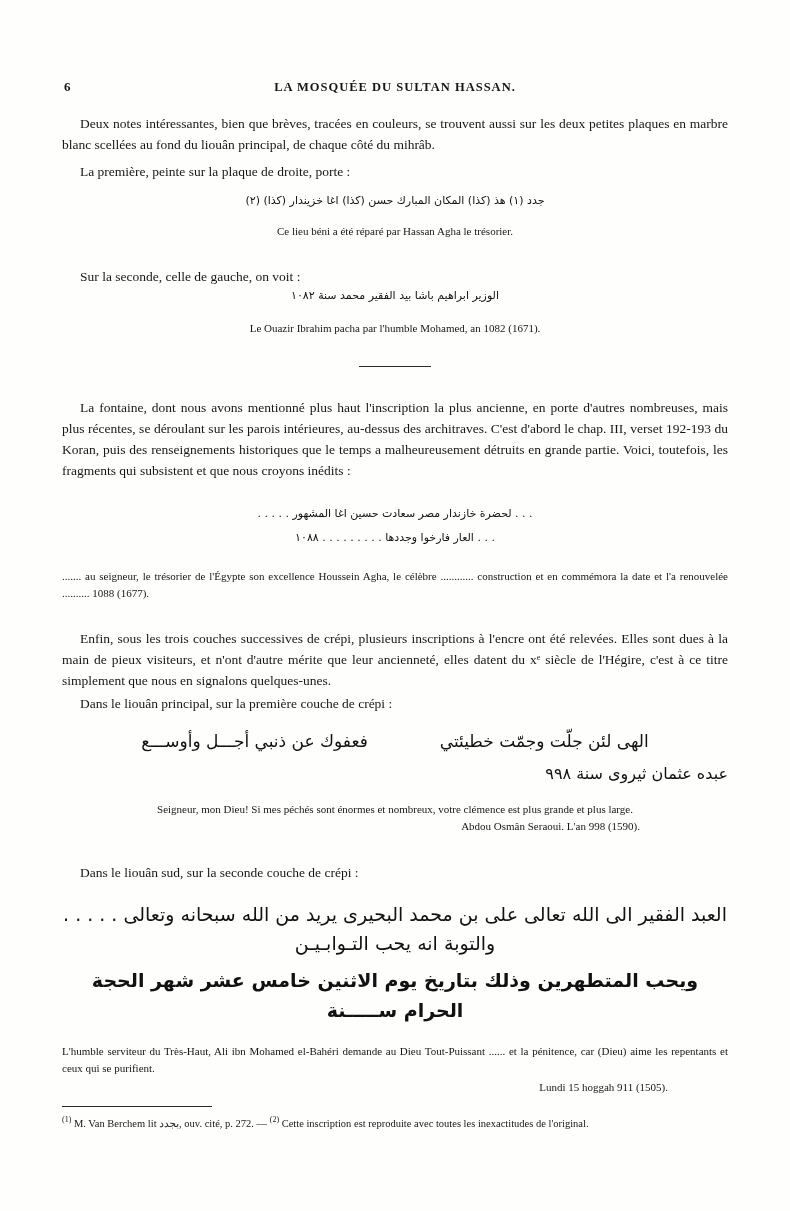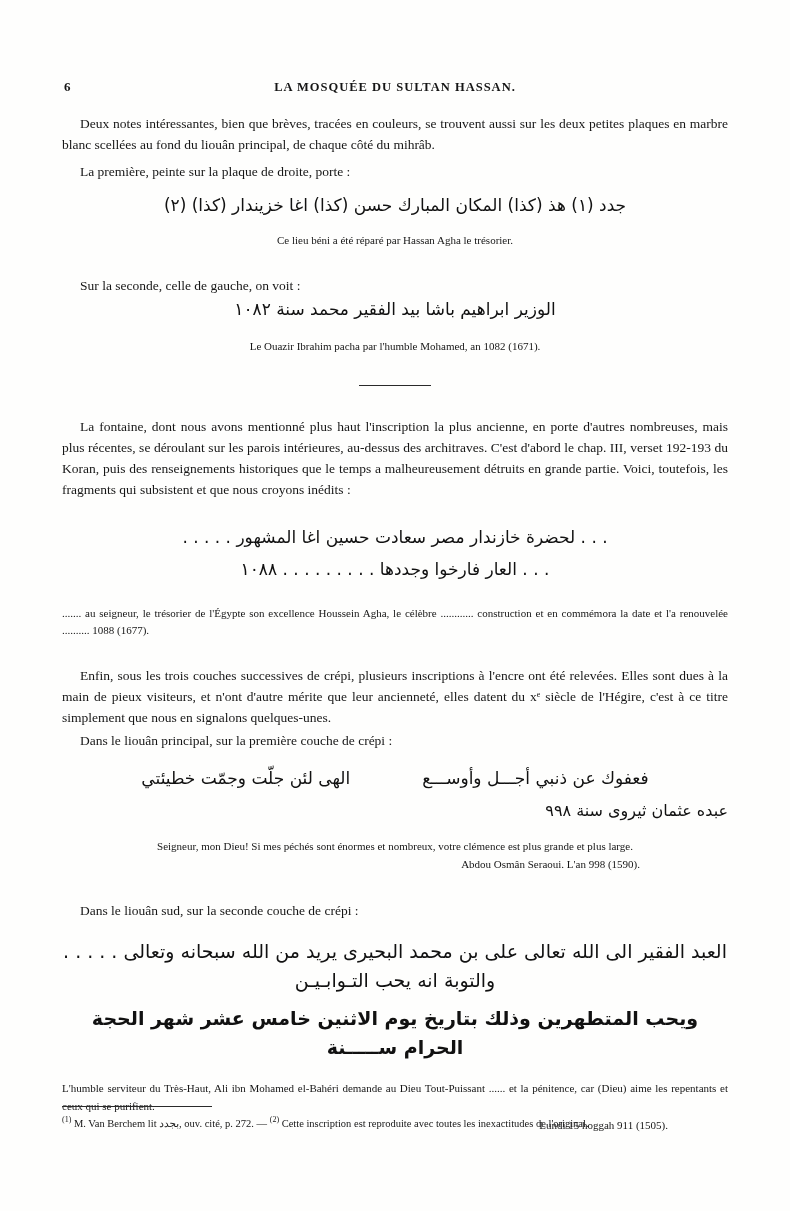--- a/index.html
+++ b/index.html
@@ -41,21 +41,21 @@
   .mt-p2 { margin-top:6px; }
   .mt-p3 { margin-top:26px; }
   .mt-p4 { margin-top:0; }
   .mt-p5 { margin-top:26px; }
   .mt-p6 { margin-top:2px; }
   .mt-p7 { margin-top:30px; }
   .arabic {
     direction:rtl;
     text-align:center;
     font-family:"DejaVu Sans", sans-serif;
-    font-size:17px;
+    font-size:11px;
     line-height:1.55;
     color:#111;
   }
   .arabic.plaque { margin-top:10px; }
   .arabic.plaque2 { }
   .arabic.fountain1 { margin-top:24px; }
   .arabic.fountain2 { margin-top:6px; }
   .arabic.verse {
     margin-top:14px;
     direction:ltr;
@@ -146,22 +146,22 @@
   <div class="arabic fountain1">. . . لحضرة خازندار مصر سعادت حسين اغا المشهور . . . . .</div>
   <div class="arabic fountain2">. . . العار فارخوا وجددها . . . . . . . . . ١٠٨٨</div>
 
   <p class="caption-justified c3">....... au seigneur, le trésorier de l'Égypte son excellence Houssein Agha, le célèbre ............ construction et en commémora la date et l'a renouvelée .......... 1088 (1677).</p>
 
   <p class="para mt-p5">Enfin, sous les trois couches successives de crépi, plusieurs inscriptions à l'encre ont été relevées. Elles sont dues à la main de pieux visiteurs, et n'ont d'autre mérite que leur ancienneté, elles datent du xᵉ siècle de l'Hégire, c'est à ce titre simplement que nous en signalons quelques-unes.</p>
 
   <p class="para mt-p6">Dans le liouân principal, sur la première couche de crépi :</p>
 
   <div class="arabic verse">
+    <span dir="rtl">فعفوك عن ذنبي أجـــل وأوســـع</span>
     <span dir="rtl">الهى لئن جلّت وجمّت خطيئتي</span>
-    <span dir="rtl">فعفوك عن ذنبي أجـــل وأوســـع</span>
   </div>
 
   <div class="arabic signature">عبده عثمان ثيروى سنة ٩٩٨</div>
 
   <p class="caption c4">Seigneur, mon Dieu! Si mes péchés sont énormes et nombreux, votre clémence est plus grande et plus large.</p>
   <p class="attribution">Abdou Osmân Seraoui. L'an 998 (1590).</p>
 
   <p class="para mt-p7">Dans le liouân sud, sur la seconde couche de crépi :</p>
 
   <div class="arabic south south1">العبد الفقير الى الله تعالى على بن محمد البحيرى يريد من الله سبحانه وتعالى . . . . . والتوبة انه يحب التـوابـيـن</div>

